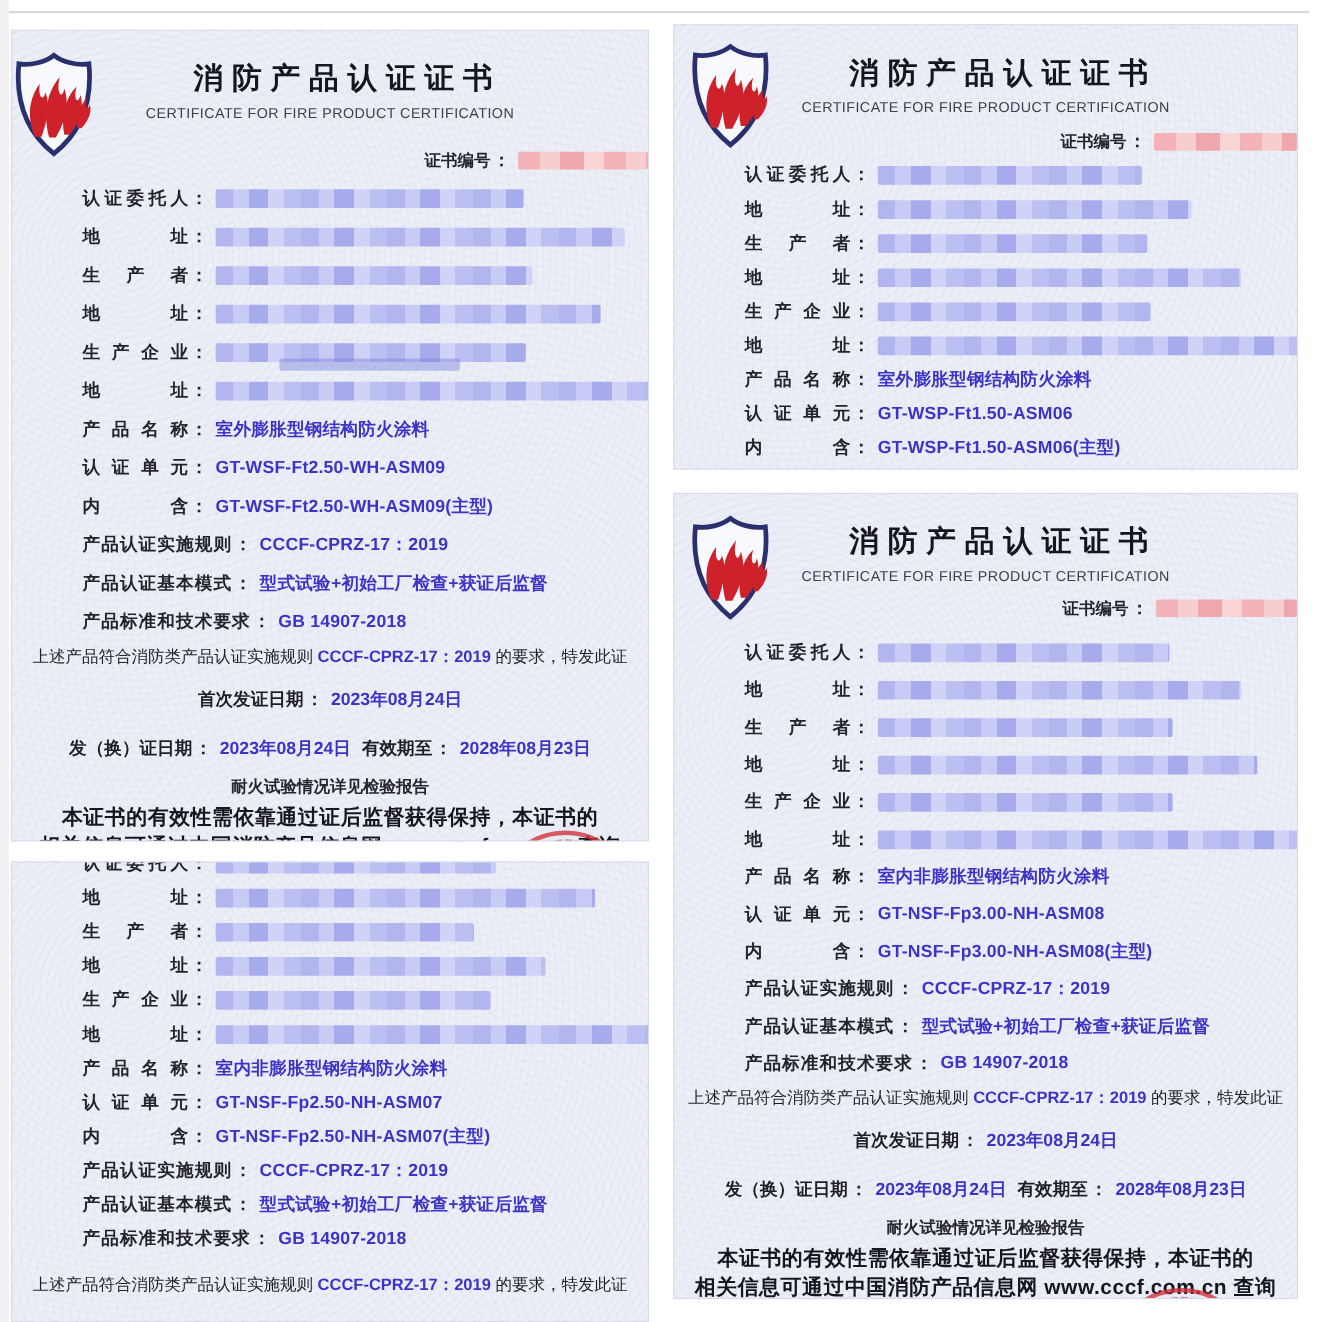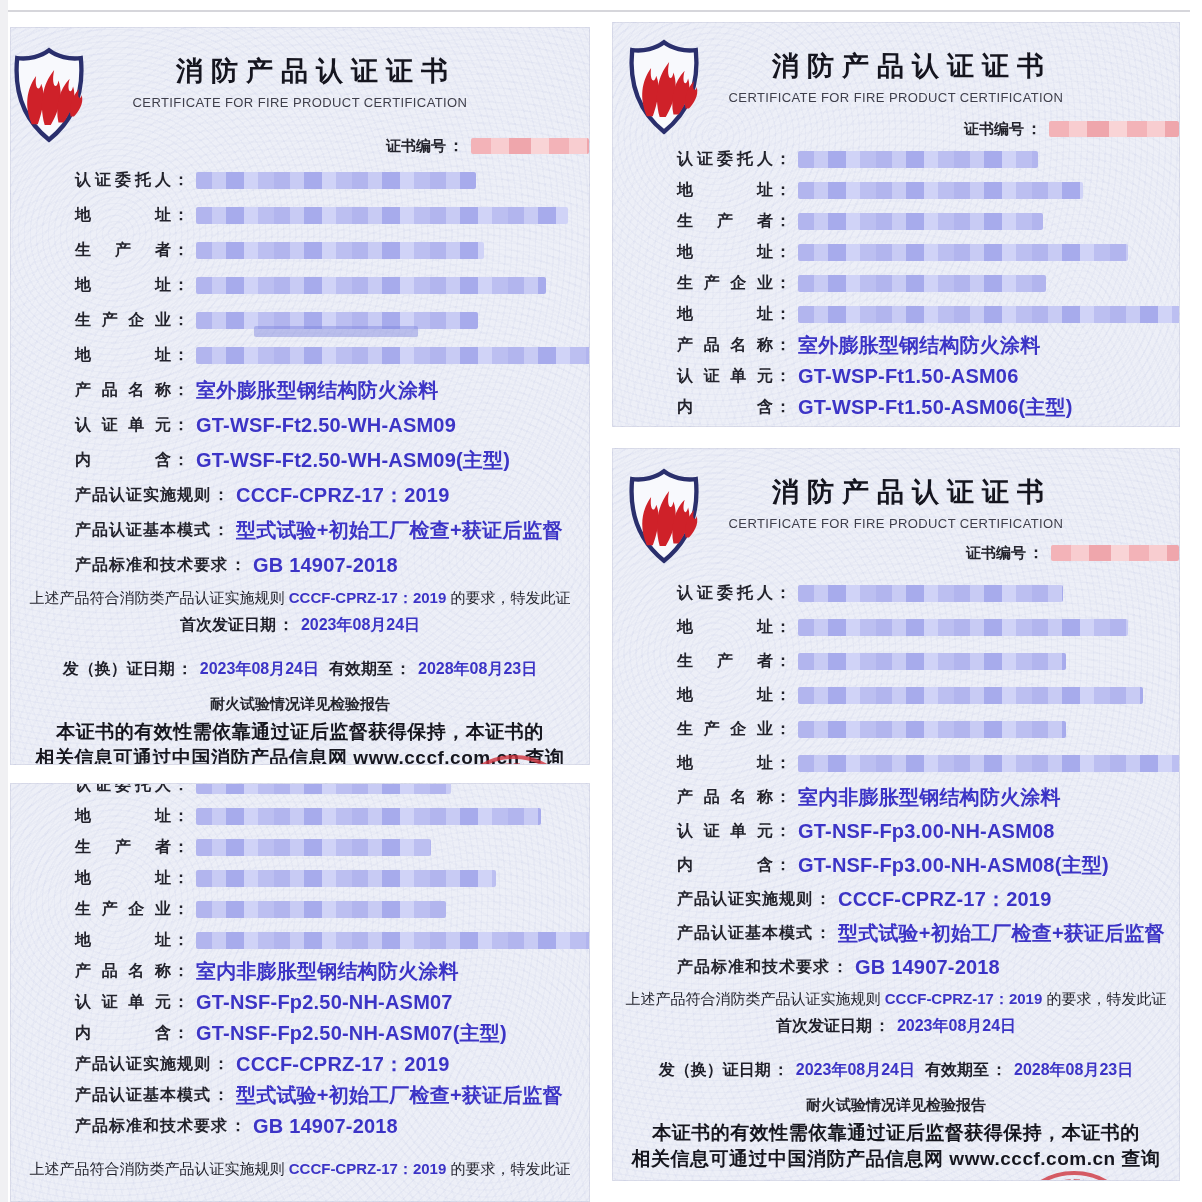--- a/index.html
+++ b/index.html
@@ -57,21 +57,21 @@
   .c2 .row{height:31px;}
   .c3 .row{height:31px;}
   .c4 .row{height:34px;}
 
   .lbl{
     display:inline-block;width:96px;font-size:16px;font-weight:600;color:#23232c;
     text-align:justify;text-align-last:justify;white-space:nowrap;flex:0 0 auto;
   }
   .lbl.long{width:auto;text-align-last:auto;letter-spacing:1px;}
   .colon{margin:0 7px 0 2px;font-weight:600;color:#23232c;font-size:16px;flex:0 0 auto;}
-  .val{color:#3c34c6;font-size:20px;font-weight:600;letter-spacing:0.2px;white-space:nowrap;}
+  .val{color:#3c34c6;font-size:16px;font-weight:600;letter-spacing:0.2px;white-space:nowrap;}
 
   .redact{display:inline-block;height:17px;border-radius:2px;flex:0 0 auto;position:relative;}
   .redact.blue{
     background:repeating-linear-gradient(90deg,
       #b2b5ee 0 16px,#c8cbf4 16px 30px,#a7abec 30px 48px,#d0d3f7 48px 62px,#bcbff1 62px 78px);
   }
   .redact.blue.double::after{
     content:"";position:absolute;left:58px;top:14px;width:58%;height:11px;
     background:rgba(125,130,222,0.45);border-radius:2px;
   }
@@ -81,21 +81,21 @@
       #f3b3b8 0 20px,#f8cdd0 20px 38px,#efa6ac 38px 60px,#f9d4d6 60px 78px);
   }
 
   .cline{text-align:center;color:#1e1e28;}
   .statement{font-size:15px;line-height:18px;font-weight:500;}
   .c1 .statement{margin-top:6px;}
   .c3 .statement{margin-top:18px;}
   .c4 .statement{margin-top:6px;}
   .blue-t{color:#3c34c6;font-weight:600;}
   .date-line{font-size:16px;font-weight:600;line-height:20px;}
-  .c1 .first-issue,.c4 .first-issue{margin-top:8px;}
+  .c1 .first-issue,.c4 .first-issue{margin-top:20px;}
   .c1 .reissue,.c4 .reissue{margin-top:24px;}
   .gap-s{display:inline-block;width:10px;}
   .note-fire{font-size:15px;font-weight:600;margin-top:15px;line-height:20px;color:#26262e;}
   .note-big{font-size:19px;font-weight:700;line-height:26px;color:#16161e;letter-spacing:0.5px;}
   .note-keep{margin-top:5px;}
 
   .stamp{position:absolute;width:130px;height:130px;}
   .stamp::before{content:"";position:absolute;inset:0;border-radius:50%;border:4px solid rgba(206,48,58,0.78);}
   .stamp::after{content:"";position:absolute;inset:8px;border-radius:50%;border:3px dashed rgba(206,48,58,0.65);}
   .c1 .stamp{right:10px;bottom:-121px;}

